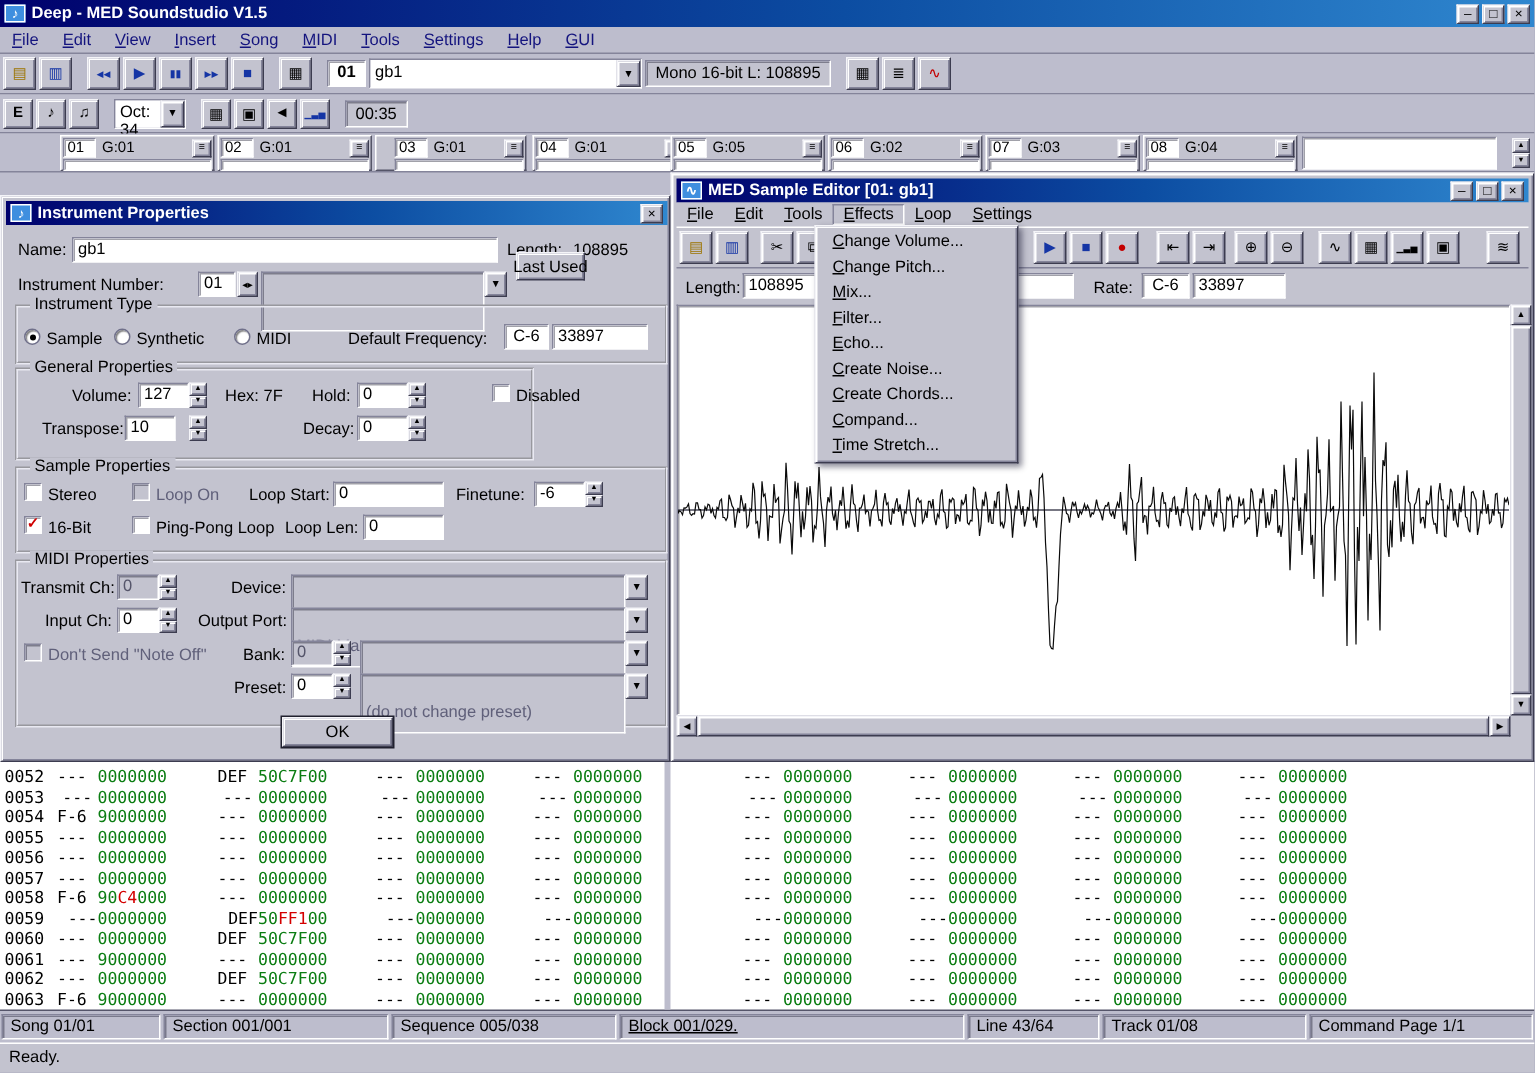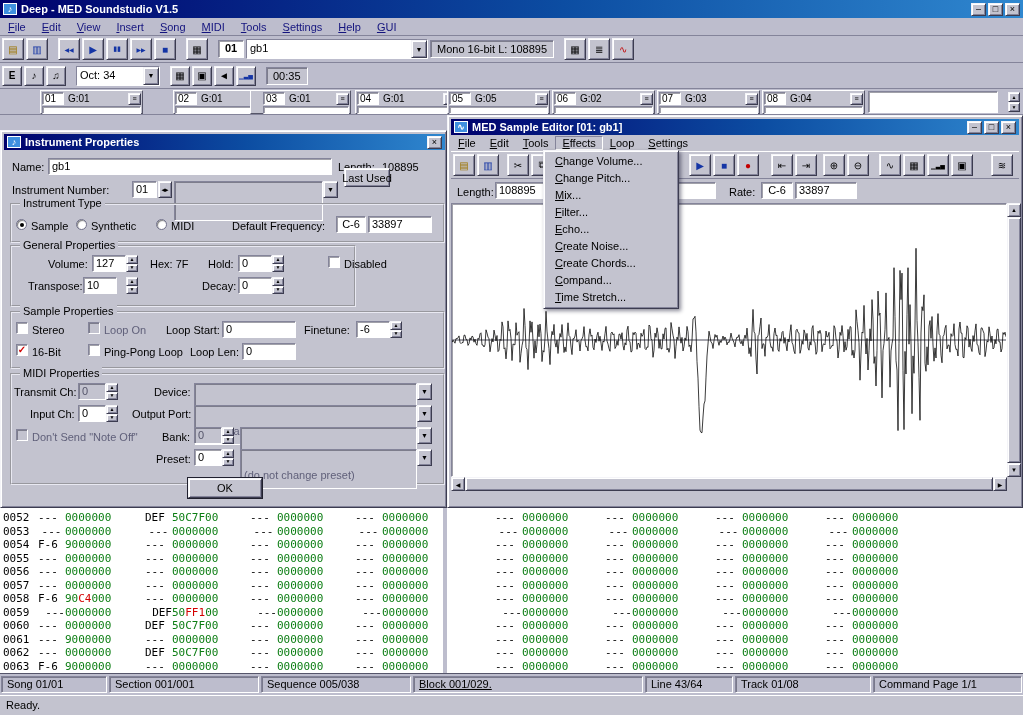--- a/index.html
+++ b/index.html
@@ -170,21 +170,21 @@
 
   <div class="tb-row" style="top:63px;height:26px">
     <span class="btn tbtn-sm" style="font-weight:bold">E</span>
     <span class="btn tbtn-sm">
         <span>♪</span>
       </span>
     <span class="btn tbtn-sm">
         <span>♫</span>
       </span>
     <span class="sep"></span>
-    <span class="combo sunk" style="width:84px">
+    <span class="combo sunk" style="width:48px">
       <span class="combo-val" style="padding:2px 3px">Oct: 34</span>
       <span class="btn combo-btn">
           <span>▼</span>
         </span>
     </span>
     <span class="sep"></span>
     <span class="btn tbtn-sm">
         <span>▦</span>
       </span>
     <span class="btn tbtn-sm">
@@ -213,21 +213,21 @@
   <div class="thead" style="left: 40px; width: 103px;">
         <div class="th-top">
           <span class="th-num inp">01</span>
           <span class="th-grp">G:01</span>
           <span class="btn th-menu">
             <span>≡</span>
           </span>
         </div>
         <div class="th-strip inp"></div>
       </div>
-      <div class="thead" style="left: 145px; width: 103px; margin-left: 28px;">
+      <div class="thead" style="left: 145px; width: 103px;">
         <div class="th-top">
           <span class="th-num inp">02</span>
           <span class="th-grp">G:01</span>
           <span class="btn th-menu">
             <span>≡</span>
           </span>
         </div>
         <div class="th-strip inp"></div>
       </div>
       <div class="thead" style="left: 250px; width: 101px; padding-left: 12px;">

